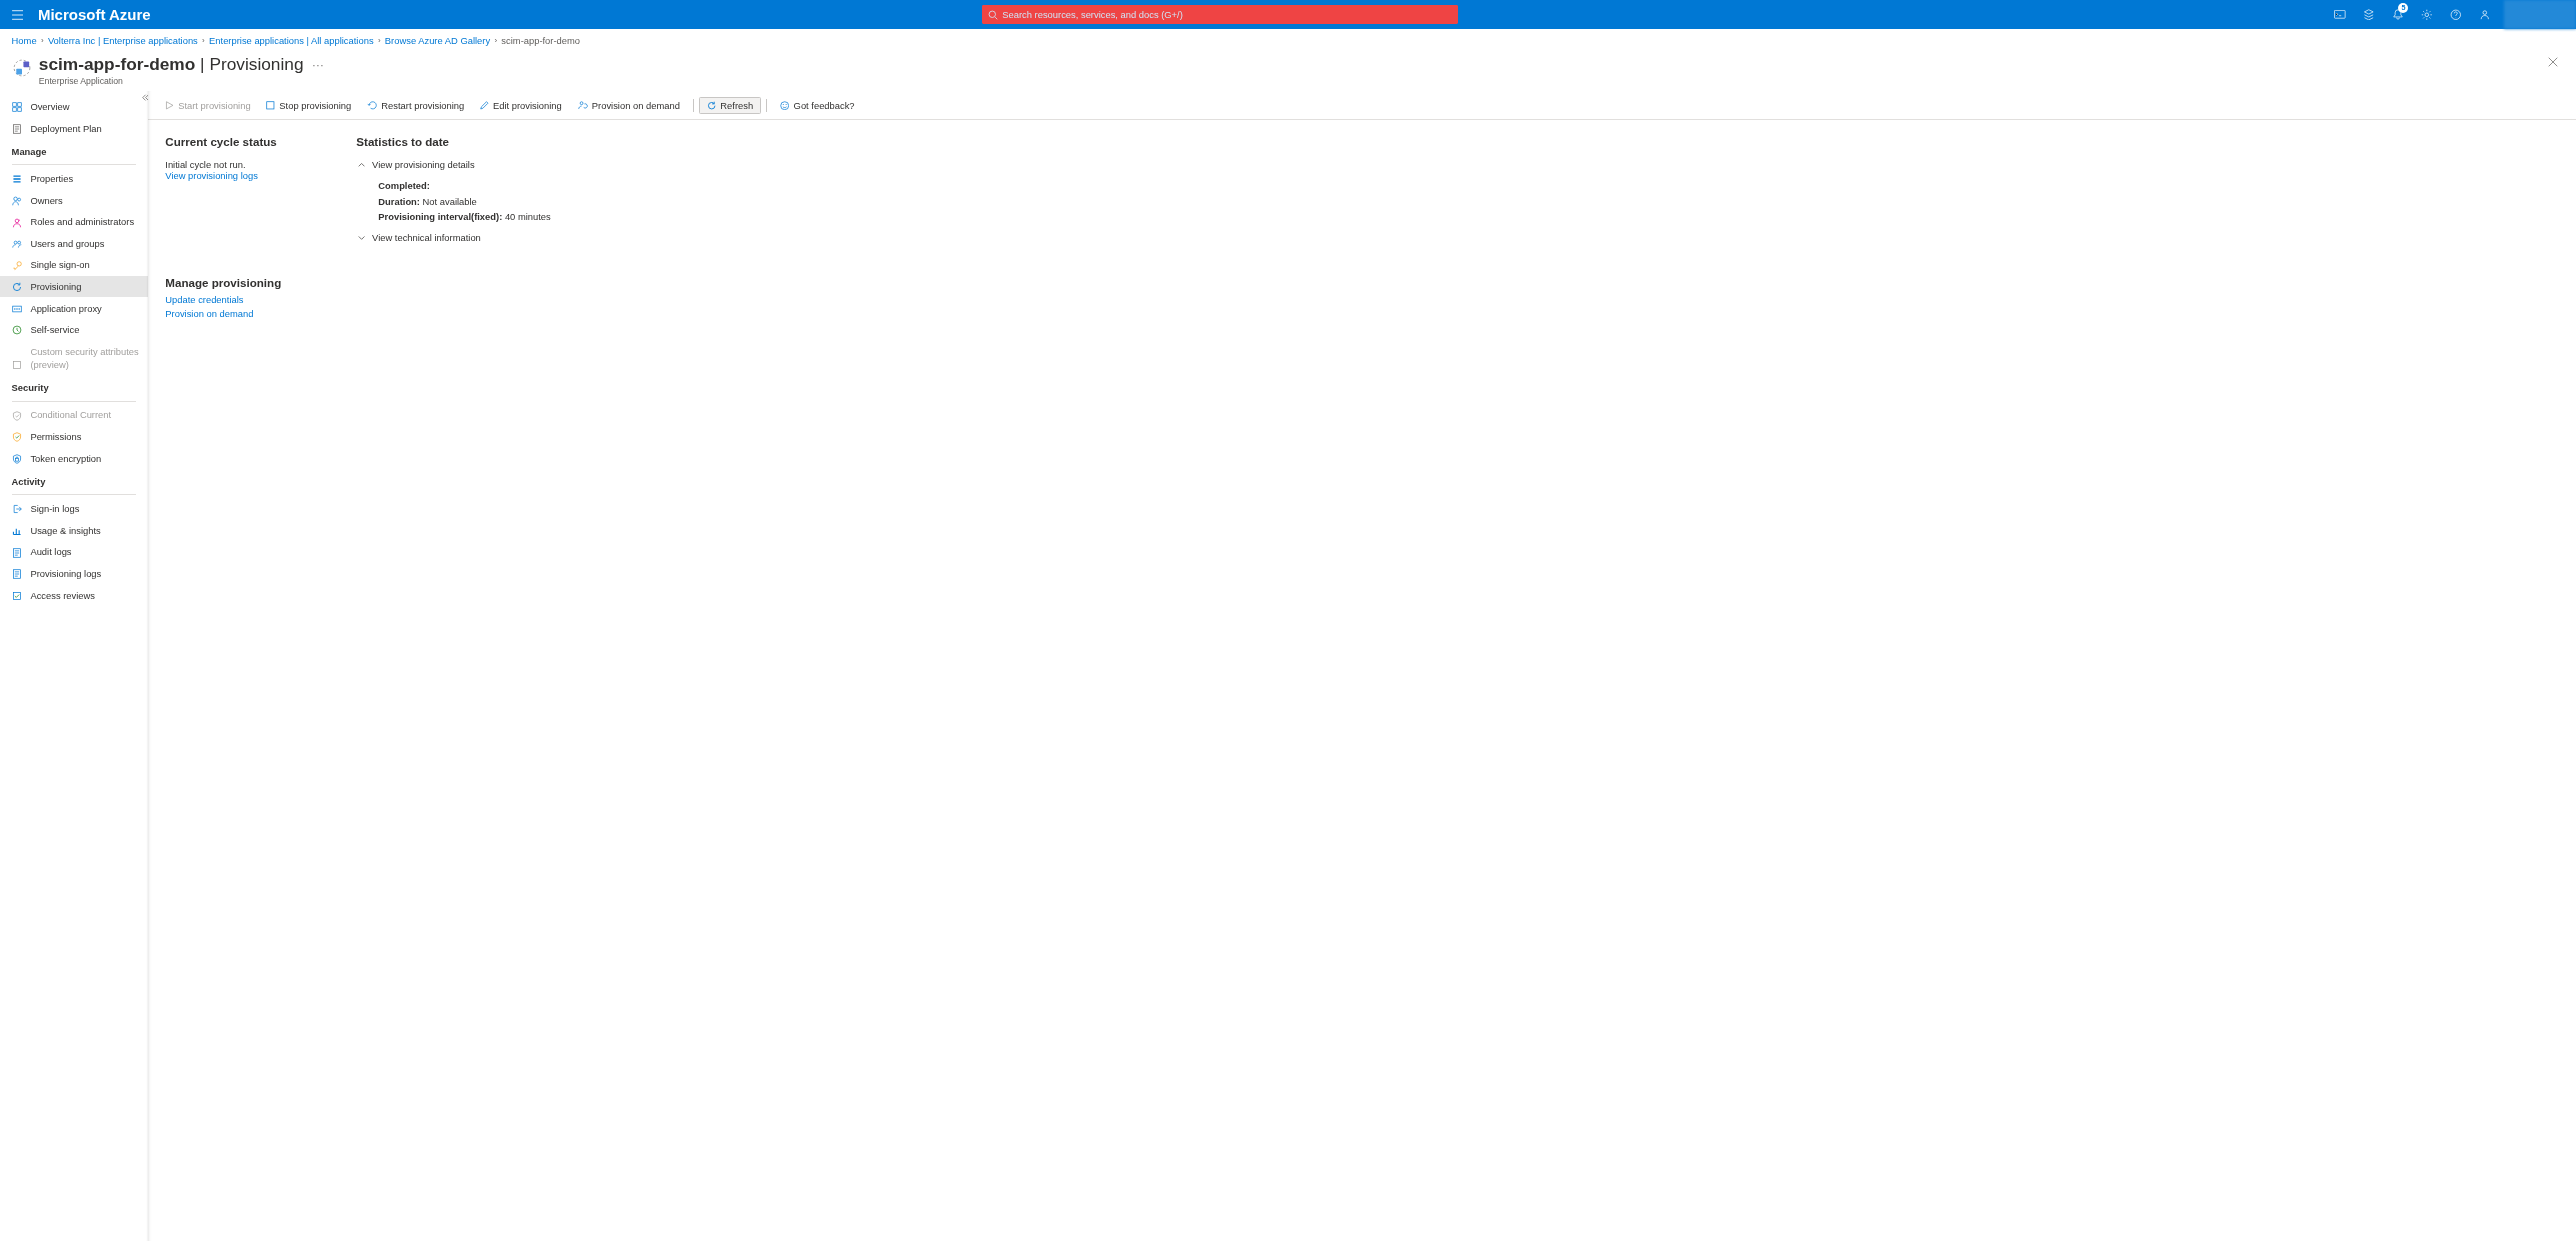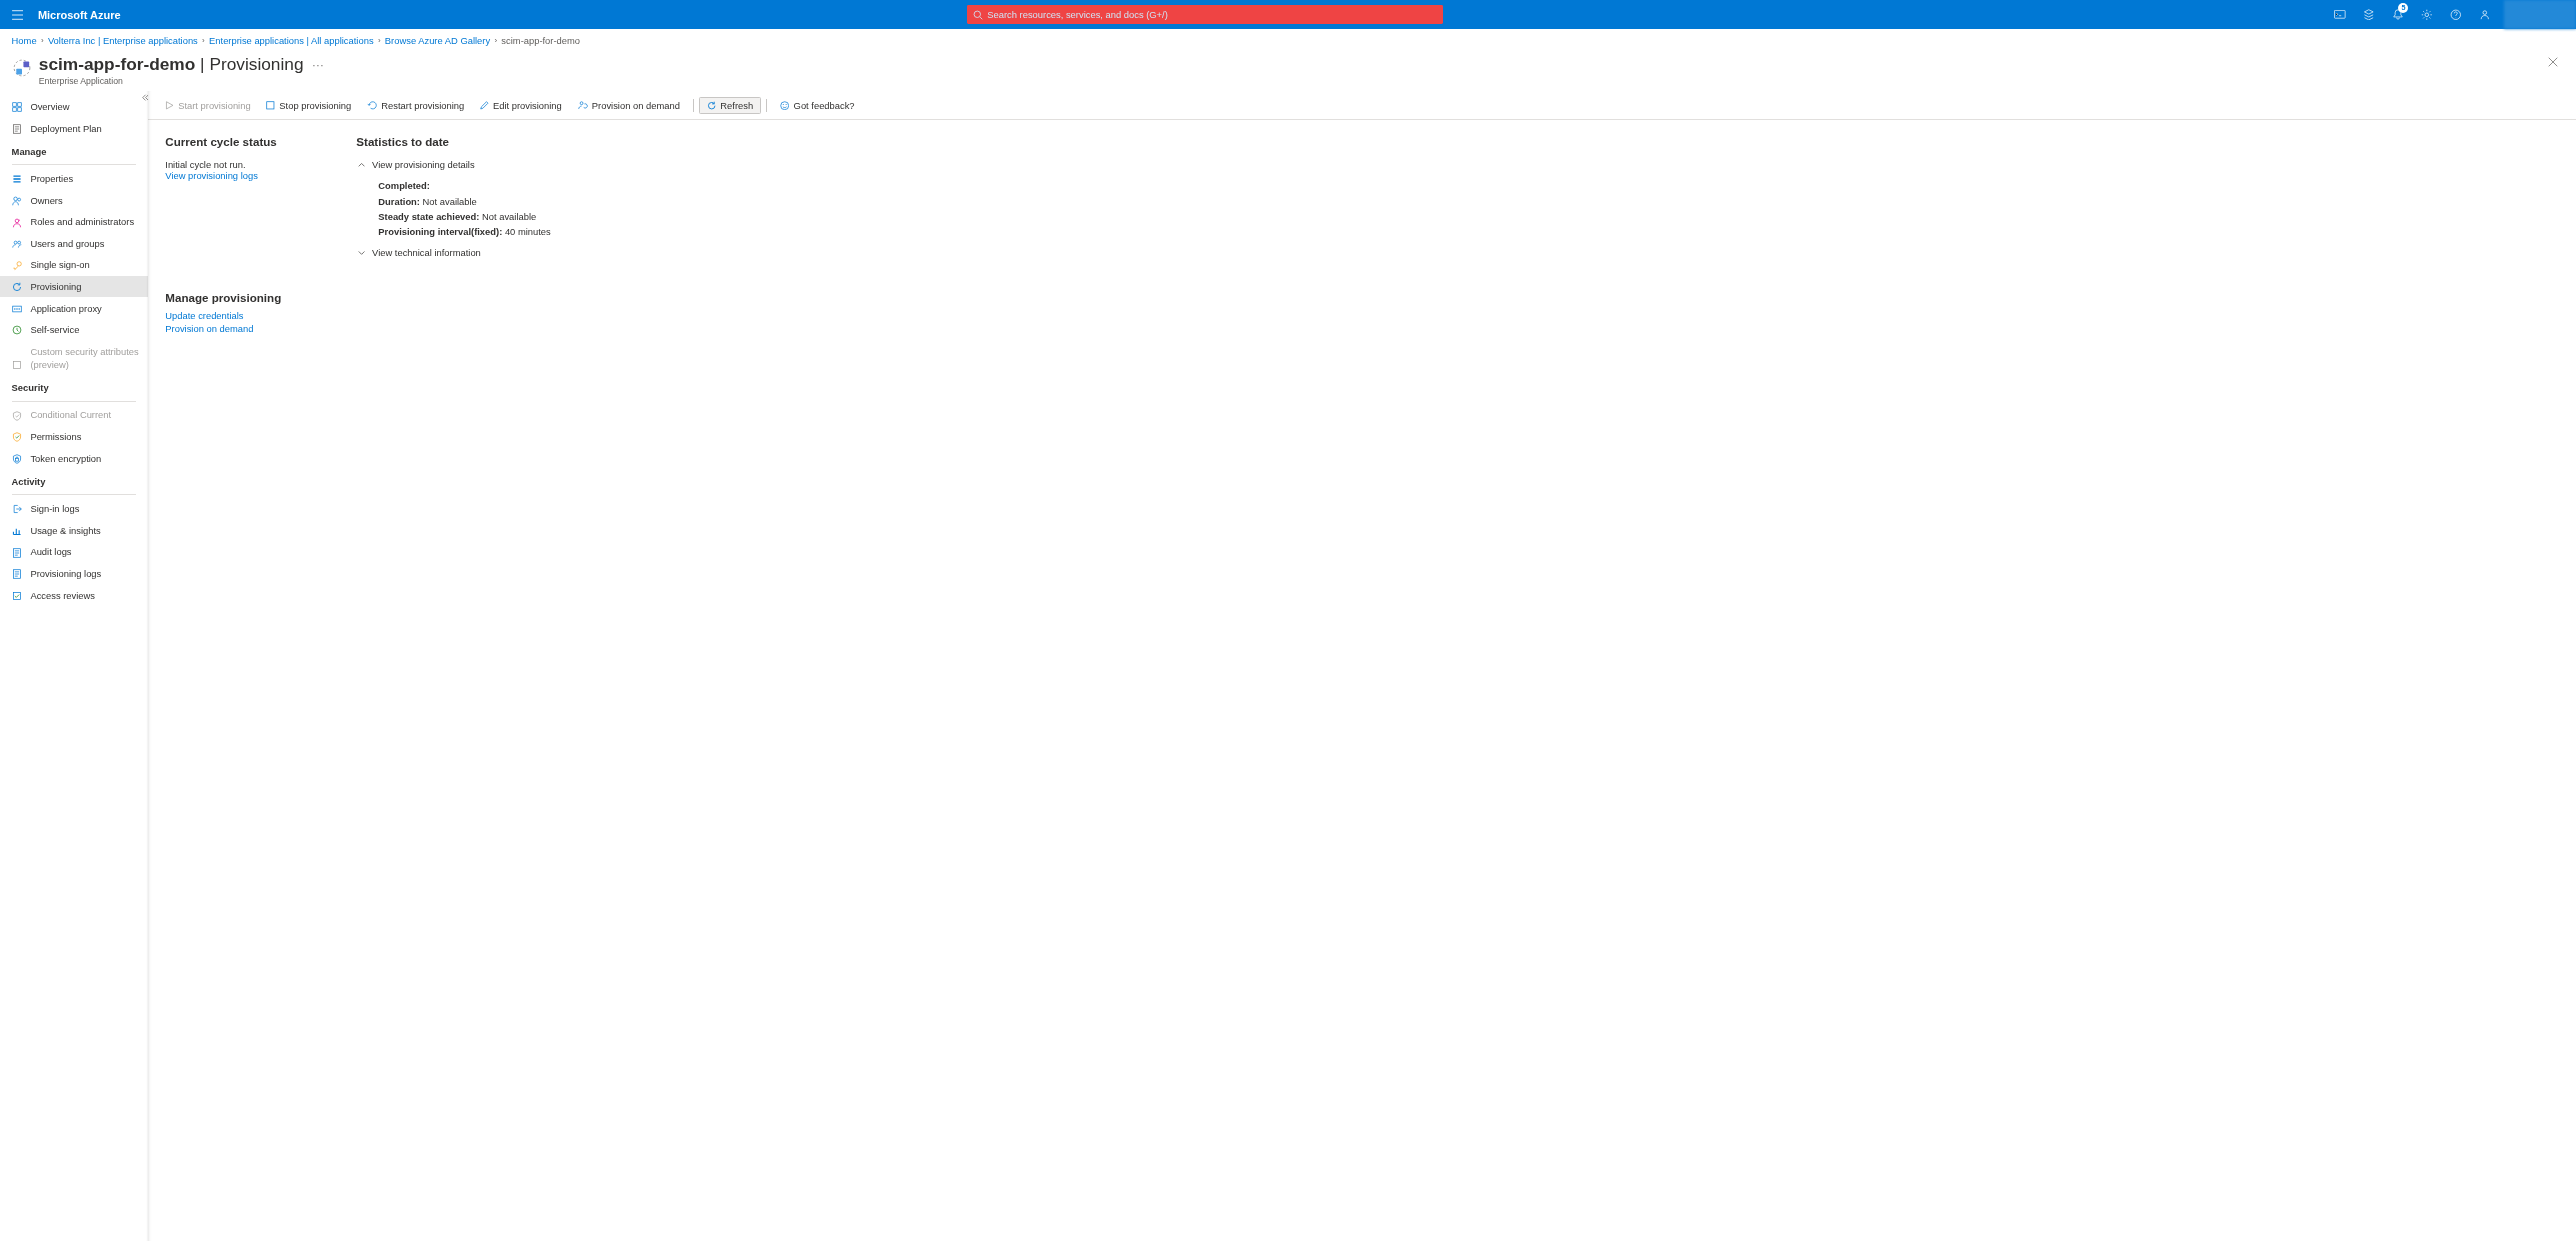--- a/index.html
+++ b/index.html
@@ -1,21 +1,21 @@
 <!DOCTYPE html>
 <html style="font-size:11.6px"><head>
 <meta charset="utf-8">
 <style>
   * { margin: 0; padding: 0; box-sizing: border-box; }
   body { font-family: "Segoe UI", -apple-system, sans-serif; font-size: 9.4px; color: #323130; background: #fff; width: 2576px; height: 1243px; overflow: hidden; transform-origin: top left; }
 
   
   .top-header { height: 29px; background: #0078d4; display: flex; align-items: center; color: #fff; }
   .hamburger { width: 35px; height: 29px; display: flex; align-items: center; justify-content: center; cursor: pointer; }
-  .brand { font-size: 11px; font-weight: 600; padding-left: 2.9px; }
+  .brand { font-size: 15px; font-weight: 600; padding-left: 2.9px; }
   .search-wrap { flex: 1; display: flex; justify-content: center; }
   .search-box { width: 476px; height: 19px; background: #ef4444; border-radius: 1.4px; display: flex; align-items: center; padding: 0 5.8px; color: #cfe4f6; margin-left: -36px;}
   .search-box svg { margin-right: 4.3px; }
   .search-box input { flex: 1; background: transparent; border: none; outline: none; color: #fff; font-size: 9.4px; }
   .search-box input::placeholder { color: #cfe4f6; }
   .header-icons { display: flex; align-items: center; padding-right: 4.3px; }
   .hicon { width: 29px; height: 29px; display: flex; align-items: center; justify-content: center; cursor: pointer; position: relative; }
   .badge { position: absolute; top: 2.9px; right: 4.3px; background: #fff; color: #0078d4; font-size: 7.2px; font-weight: 600; border-radius: 5.8px; min-width: 10px; height: 10px; display: flex; align-items: center; justify-content: center; padding: 0 2.2px;}
   .account-block { width: 72px; height: 29px; background: #2389d8; filter: blur(1.4px); }
 
@@ -448,21 +448,20 @@
             <span class="chev">
                 <svg width="7.2" height="5.8" viewBox="0 0 10 8">
                   <path d="M1 6l4-4 4 4" stroke="#605e5c" fill="none" stroke-width="1.2"></path>
                 </svg>
               </span>
             <span>View provisioning details</span>
           </div>
           <div class="details">
             <div class="row"><b>Completed:</b></div>
             <div class="row"><b>Duration:</b> <span>Not available</span></div>
-            <div class="row"><b>Steady state achieved:</b> <span>Not available</span></div>
             <div class="row"><b>Provisioning interval(fixed):</b> <span>40 minutes</span></div>
           </div>
 
           <div class="expander">
             <span class="chev">
                 <svg width="7.2" height="5.8" viewBox="0 0 10 8">
                   <path d="M1 2l4 4 4-4" stroke="#605e5c" fill="none" stroke-width="1.2"></path>
                 </svg>
               </span>
             <span>View technical information</span>

